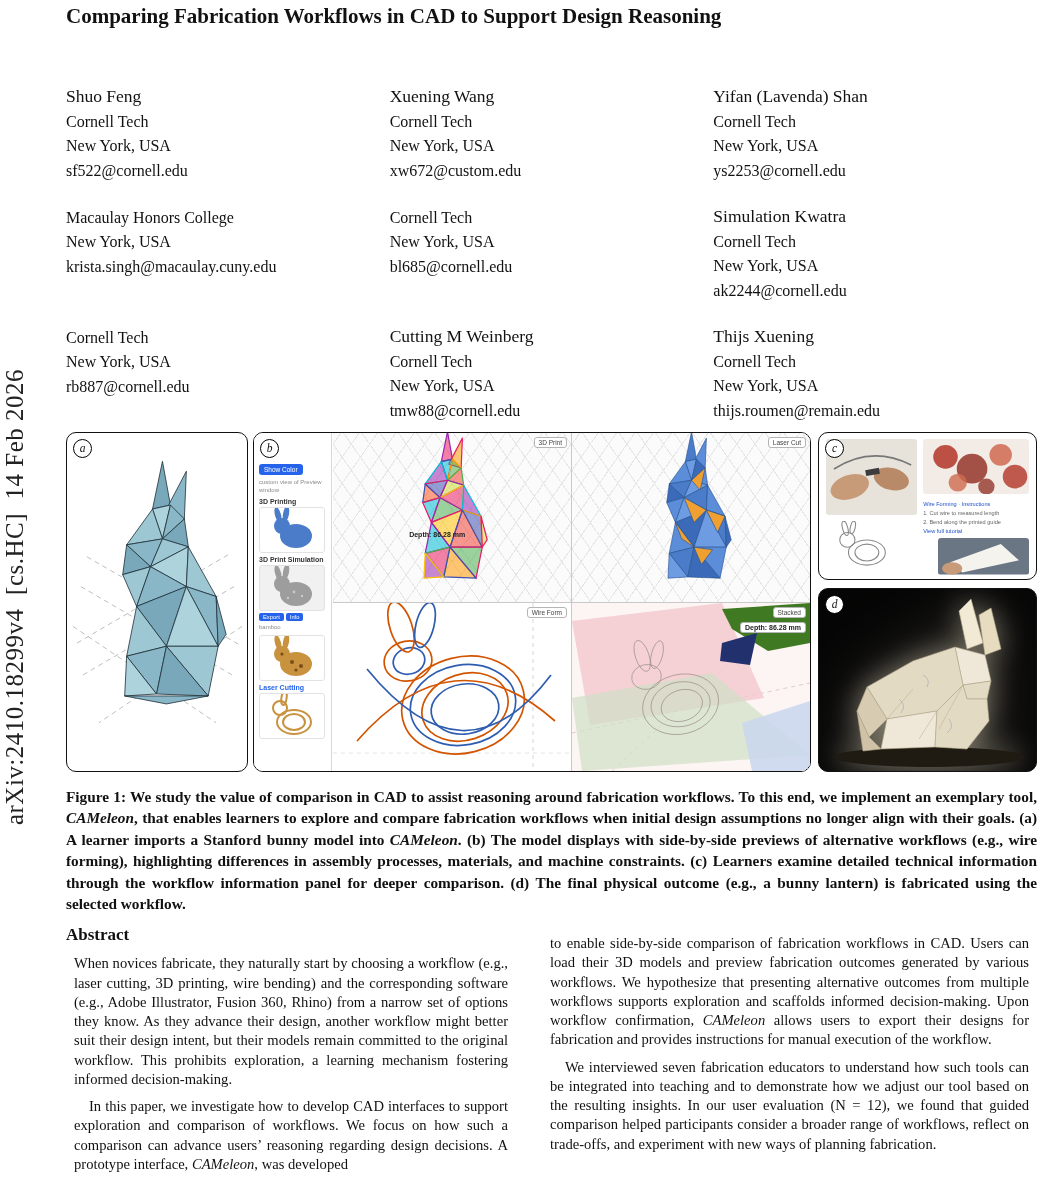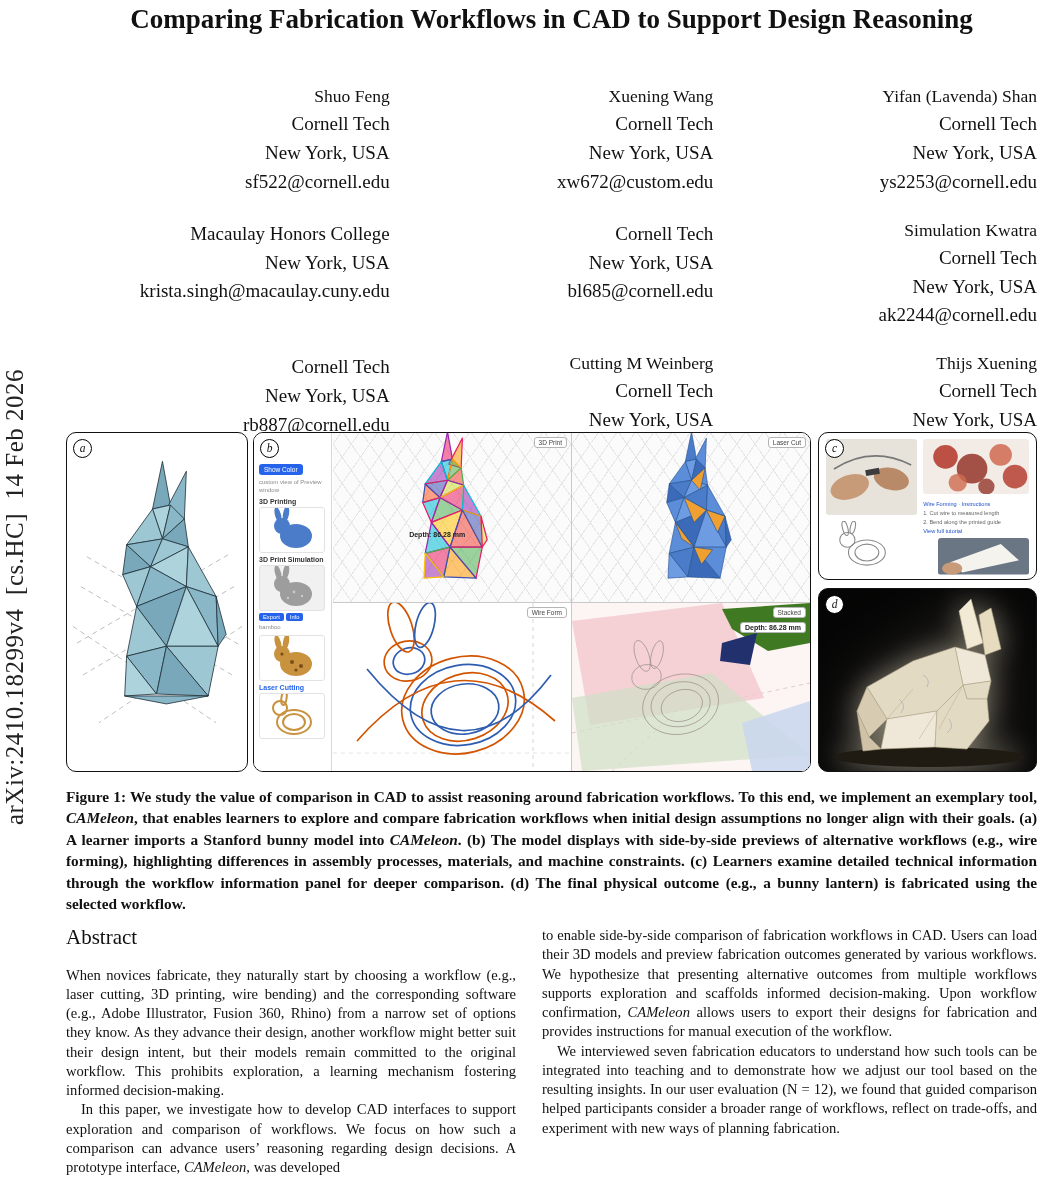--- a/index.html
+++ b/index.html
@@ -5,26 +5,26 @@
   html,body{margin:0;padding:0;background:#ffffff;}
   .page{position:relative;width:1040px;height:1200px;background:#fff;overflow:hidden;
         font-family:"Liberation Serif", serif;color:#111;}
 
   
   .arxiv{position:absolute;left:-324px;top:582px;width:680px;height:30px;
          transform:rotate(-90deg);text-align:center;font-size:25px;color:#222;
          white-space:pre;letter-spacing:.5px;}
 
   
-  .title{position:absolute;left:66px;top:4px;width:971px;text-align:center;
-         font-size:27px;font-weight:700;line-height:1.18;}
+  .title{position:absolute;left:66px;top:4px;width:971px;text-align:left;
+         font-size:21px;font-weight:700;line-height:1.18;}
   .authors{position:absolute;left:66px;top:86px;width:971px;display:grid;
-           grid-template-columns:repeat(3,1fr);row-gap:23px;text-align:right;}
+           grid-template-columns:repeat(3,1fr);row-gap:23px;text-align:left;}
   .author .nm{font-size:17.5px;margin-bottom:3px;}
-  .author .ln{font-size:19px;line-height:1.52;}
+  .author .ln{font-size:16px;line-height:1.52;}
 
   
   .figure{position:absolute;left:66px;top:432px;width:971px;height:340px;}
   .panel{position:absolute;border:1.6px solid #111;border-radius:10px;background:#fff;
          overflow:hidden;box-sizing:border-box;}
   .panel-a{left:0;top:0;width:182px;height:340px;}
   .panel-b{left:187px;top:0;width:558px;height:340px;}
   .panel-c{left:752px;top:0;width:219px;height:148px;}
   .panel-d{left:752px;top:156px;width:219px;height:184px;background:#050505;}
   .plabel{position:absolute;left:6px;top:6px;width:17px;height:17px;border:1.3px solid #000;
@@ -71,22 +71,22 @@
          drop-shadow(0 0 36px rgba(255,243,214,.18));}
   .plabel.dark{background:#fff;}
 
   
   .caption{position:absolute;left:66px;top:786px;width:971px;font-size:15.3px;
            font-weight:700;line-height:1.4;text-align:justify;}
   .abs-col1{position:absolute;left:66px;top:924px;width:450px;font-size:14.6px;
             line-height:1.32;text-align:justify;}
   .abs-col2{position:absolute;left:542px;top:926px;width:495px;font-size:14.6px;
             line-height:1.32;text-align:justify;}
-  .abs-h{font-size:21px;font-weight:400;margin:0 0 14px 0;}
-  .para{margin:0;}
+  .abs-h{font-size:17px;font-weight:700;margin:0 0 2px 0;}
+  .para{margin:8px;}
   .para.ind{text-indent:15px;}
 
   svg{display:block;}
 </style>
 </head>
 <body>
 
 <div class="page">
 
   <div class="arxiv">arXiv:2410.18299v4  [cs.HC]  14 Feb 2026</div>

